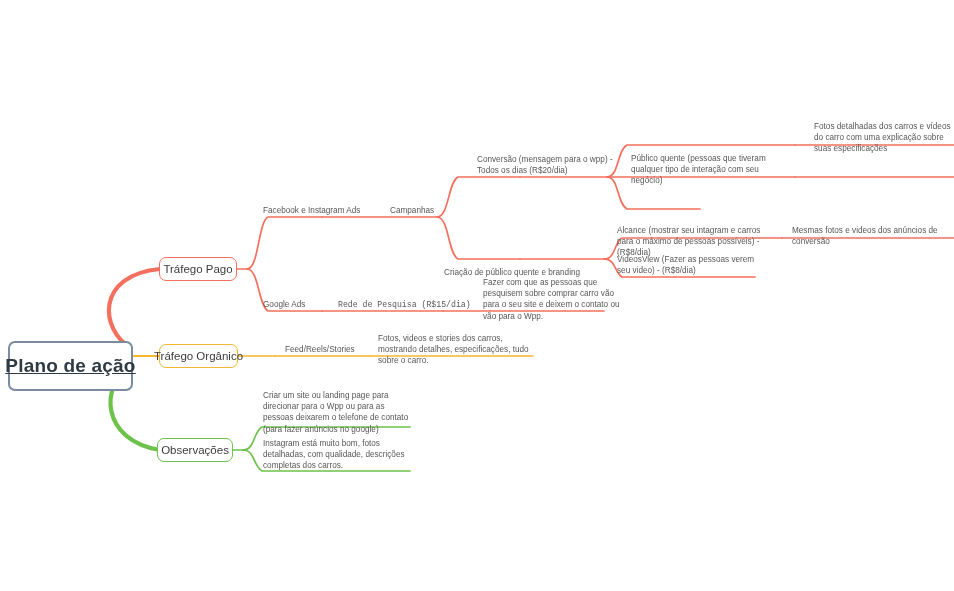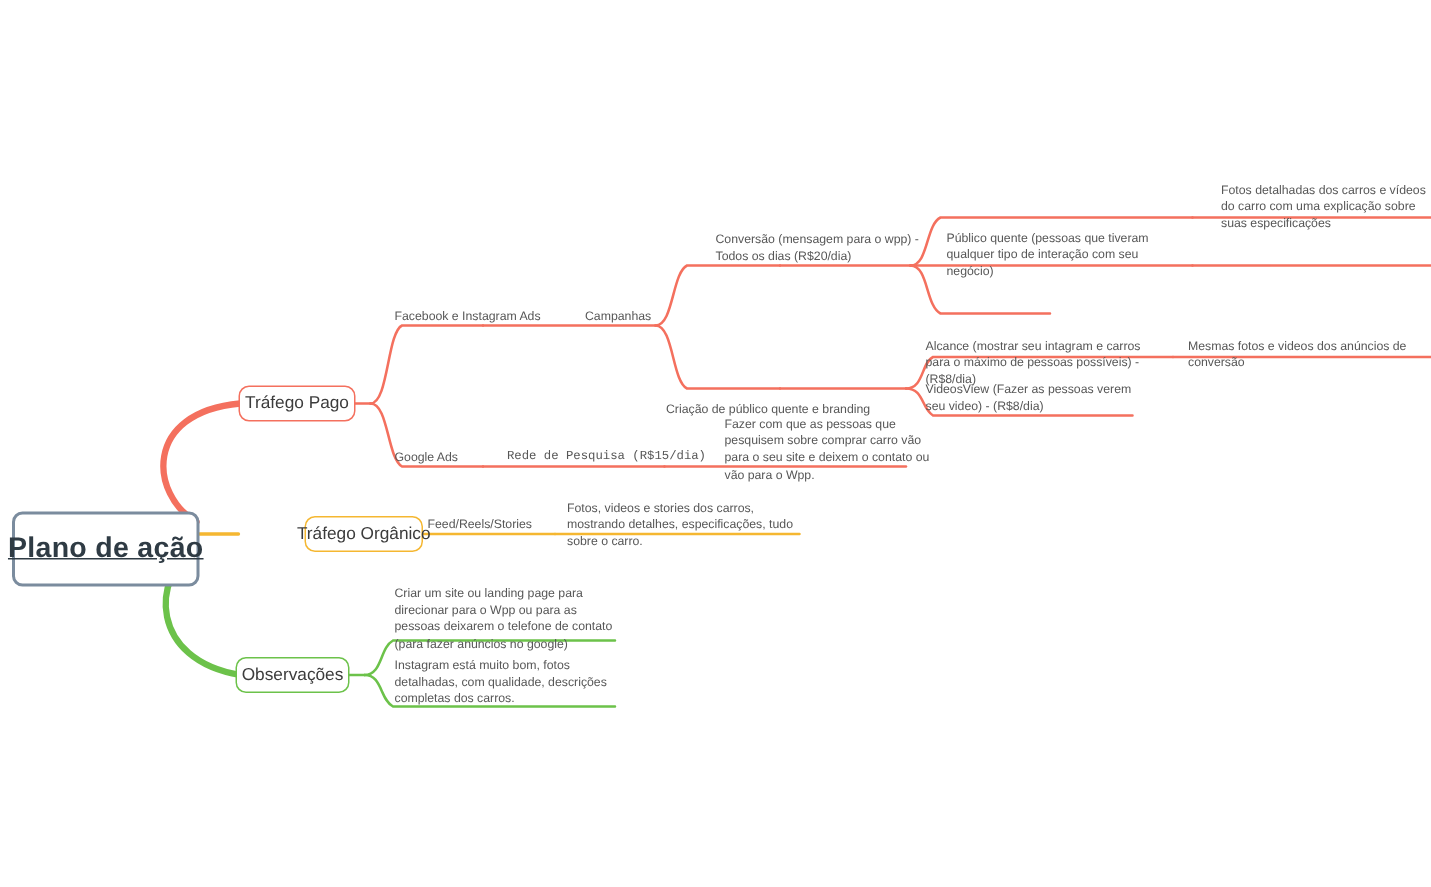--- a/index.html
+++ b/index.html
@@ -51,21 +51,21 @@
   }
 
   .node-branch {
     border: 1.6px solid;
     border-radius: 7px;
     font-size: 11.5px;
     color: #3c3c3c;
     padding: 0 10px;
   }
   .node-branch.red    { border-color: #f4705e; }
-  .node-branch.yellow { border-color: #f5b731; margin-left: 44px; }
+  .node-branch.yellow { border-color: #f5b731; }
   .node-branch.green  { border-color: #6cc24a; }
 
   
   .topic {
     position: absolute;
     box-sizing: border-box;
     font-size: 8.2px;
     line-height: 11.2px;
     color: #575757;
     padding: 0 0 1px 2px;

